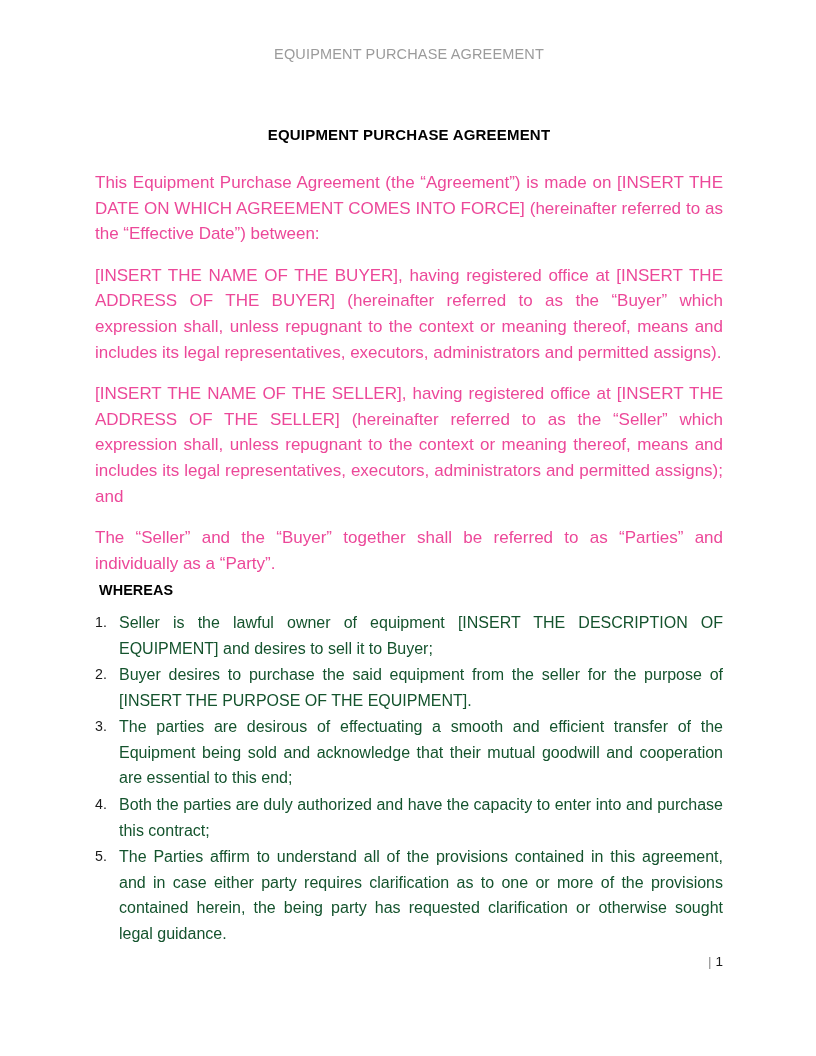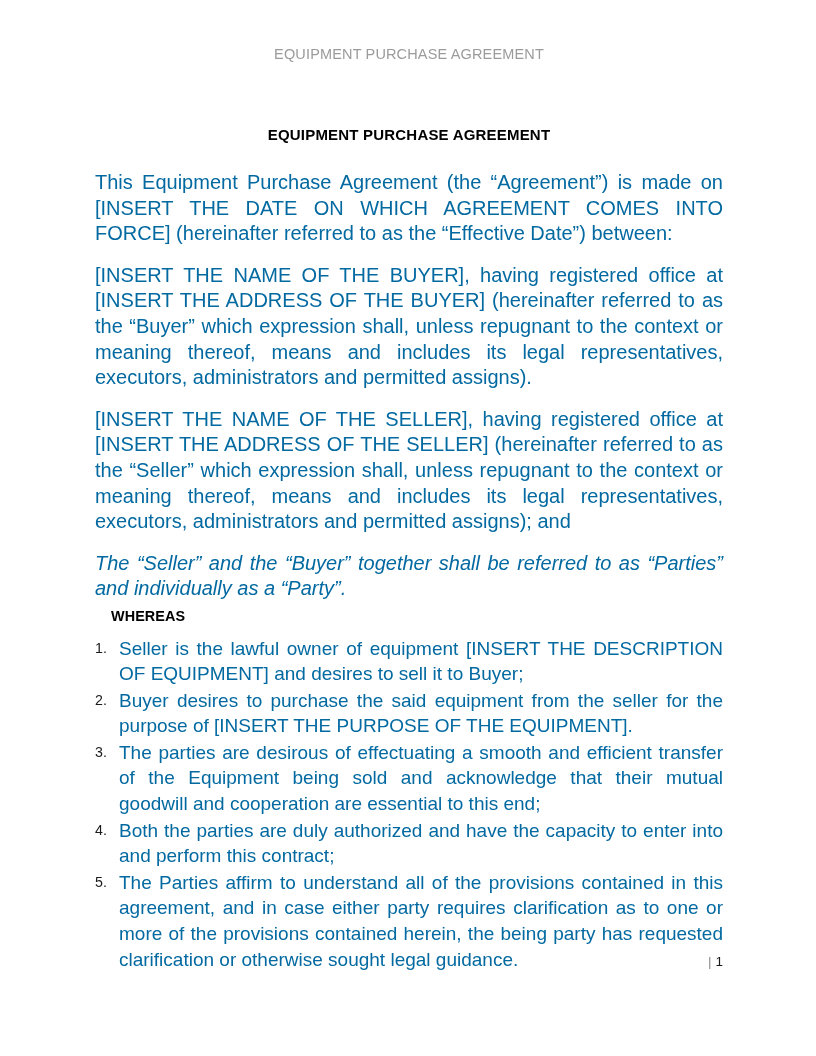--- a/index.html
+++ b/index.html
@@ -54,55 +54,55 @@
     font-size: 15px;
     font-weight: bold;
     letter-spacing: 0.2px;
     color: #000000;
     margin: 0 0 26px 0;
     line-height: 1.2;
   }
 
   p.para {
     margin: 0 0 16px 0;
-    font-size: 20px;
+    font-size: 17px;
     line-height: 25.6px;
     text-align: justify;
     text-justify: inter-word;
-    color: #0369a1;
+    color: #ec4899;
     hyphens: none;
   }
-  p.para:last-of-type { margin-bottom: 0; font-style: italic; }
+  p.para:last-of-type { margin-bottom: 0; }
 
   .section-heading {
     font-size: 14.4px;
     font-weight: bold;
     color: #000000;
-    margin: 4px 0 8px 16px;
+    margin: 4px 0 8px 4px;
     line-height: 1.5;
     letter-spacing: 0.1px;
   }
 
   
   ol.clause-list {
     margin: 0;
     padding: 0;
     list-style: none;
     counter-reset: clause;
   }
   ol.clause-list > li {
     counter-increment: clause;
     position: relative;
     padding-left: 24px;
     margin-bottom: 1px;
-    font-size: 19px;
+    font-size: 16px;
     line-height: 25.6px;
     text-align: justify;
     text-justify: inter-word;
-    color: #0369a1;
+    color: #14532d;
   }
   ol.clause-list > li::before {
     content: counter(clause) ".";
     position: absolute;
     left: 0;
     top: 0;
     width: 20px;
     text-align: left;
     font-size: 14.2px;
     line-height: 25.6px;
@@ -154,21 +154,21 @@
       <li>
         <span class="clause-text">Seller is the lawful owner of equipment [INSERT THE DESCRIPTION OF EQUIPMENT] and desires to sell it to Buyer;</span>
       </li>
       <li>
         <span class="clause-text">Buyer desires to purchase the said equipment from the seller for the purpose of [INSERT THE PURPOSE OF THE EQUIPMENT].</span>
       </li>
       <li>
         <span class="clause-text">The parties are desirous of effectuating a smooth and efficient transfer of the Equipment being sold and acknowledge that their mutual goodwill and cooperation are essential to this end;</span>
       </li>
       <li>
-        <span class="clause-text">Both the parties are duly authorized and have the capacity to enter into and perform this contract;</span>
+        <span class="clause-text">Both the parties are duly authorized and have the capacity to enter into and purchase this contract;</span>
       </li>
       <li>
         <span class="clause-text">The Parties affirm to understand all of the provisions contained in this agreement, and in case either party requires clarification as to one or more of the provisions contained herein, the being party has requested clarification or otherwise sought legal guidance.</span>
       </li>
     </ol>
 
   </div>
 
   <div class="doc-footer">
     <span class="pipe">|</span><span>1</span>

